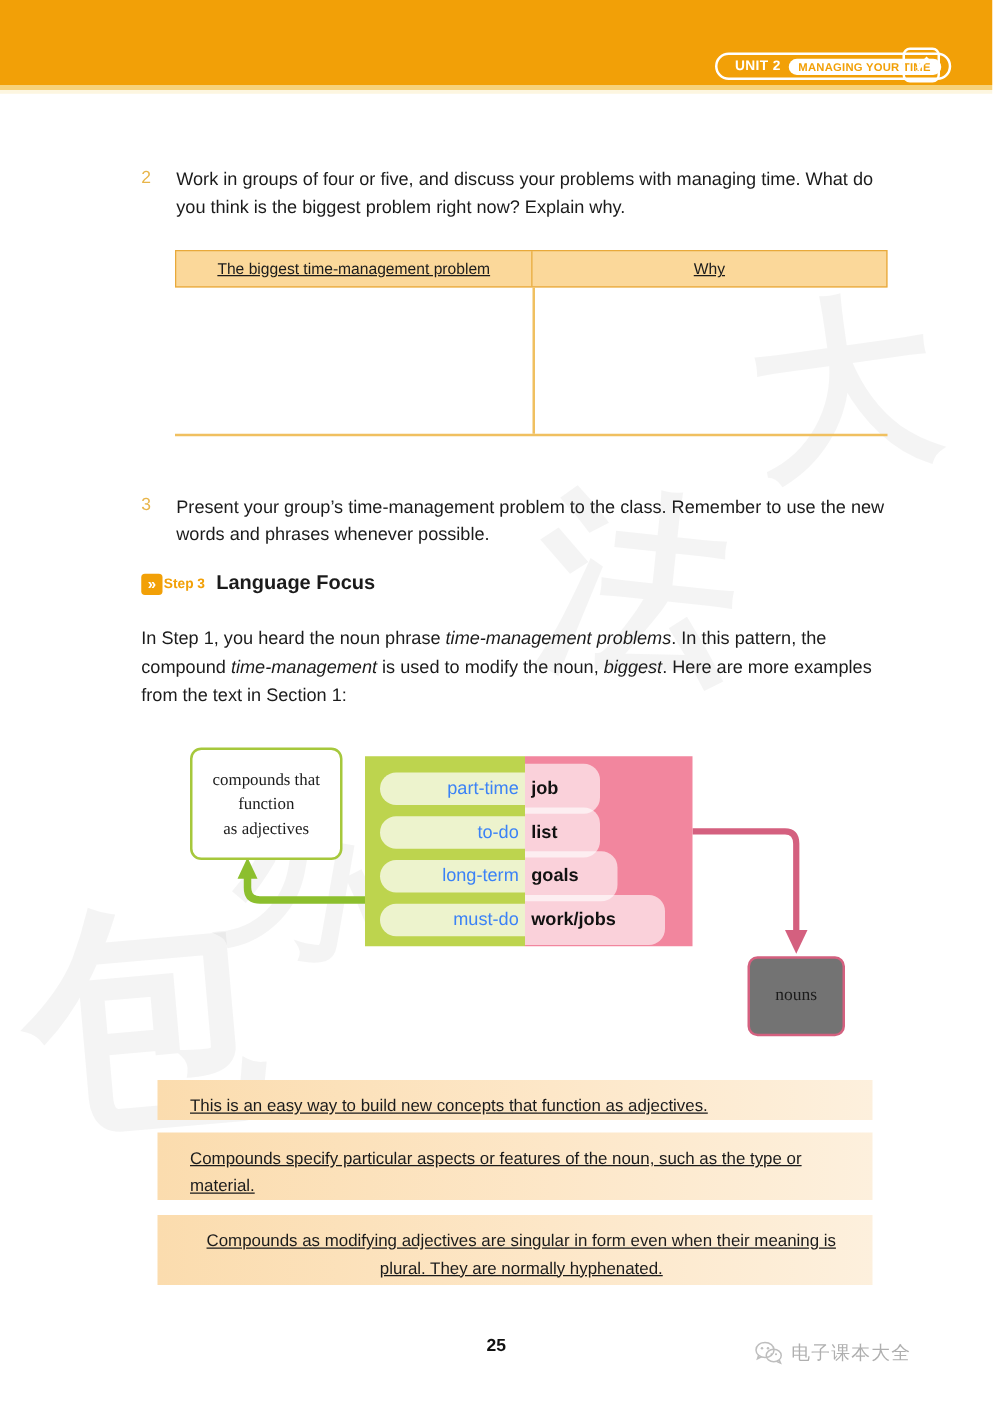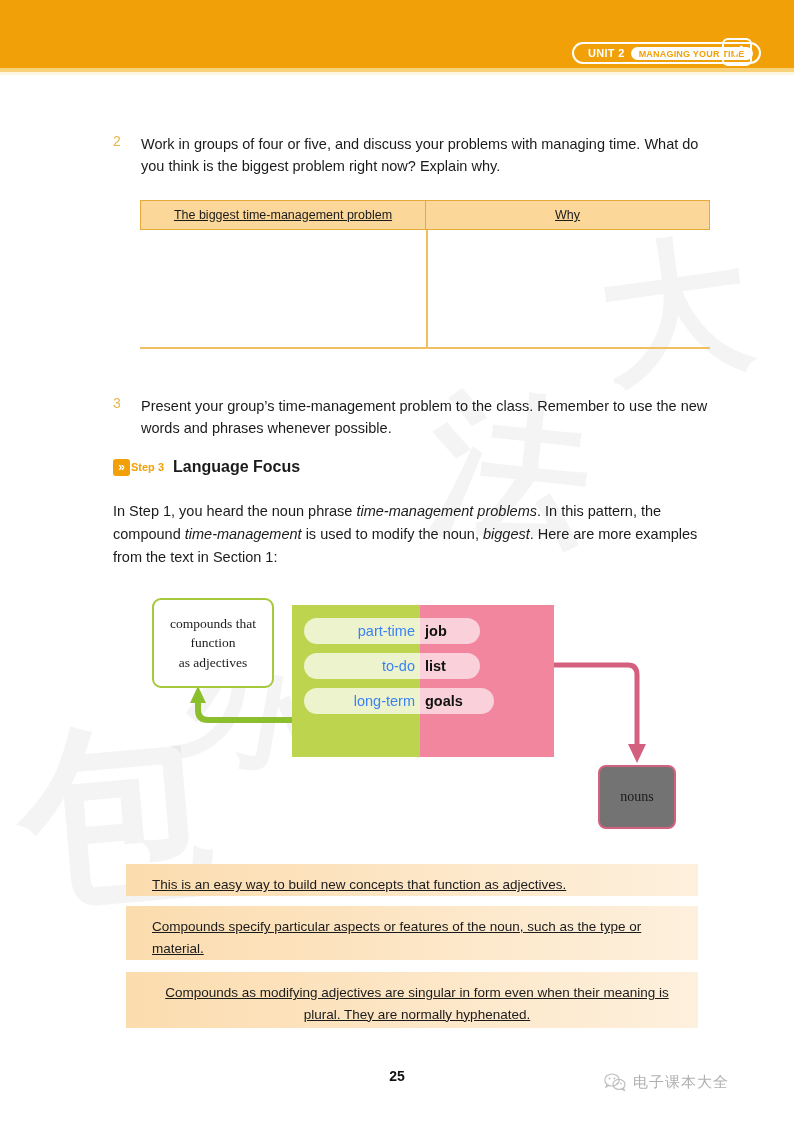--- a/index.html
+++ b/index.html
@@ -241,21 +241,21 @@
     justify-content: flex-end;
     padding-right: 5px;
     box-sizing: border-box;
     font-size: 14.5px;
     font-weight: normal;
     color: #3b82f6;
   }
   .pill-right {
     background: rgba(255,255,255,0.62);
     border-radius: 0 13px 13px 0;
-    height: 26px;
+    height: 40px;
     display: flex;
     align-items: center;
     justify-content: flex-start;
     padding-left: 5px;
     box-sizing: border-box;
     font-size: 14.5px;
     font-weight: bold;
     color: #111111;
   }
 
@@ -402,20 +402,24 @@
       <div class="pill-row" style="left:12px; top:48px;">
         <span class="pill-left" style="width:116px;">to-do</span>
         <span class="pill-right" style="width:60px;">list</span>
       </div>
 
       <div class="pill-row" style="left:12px; top:83px;">
         <span class="pill-left" style="width:116px;">long-term</span>
         <span class="pill-right" style="width:74px;">goals</span>
       </div>
 
+      <div class="pill-row" style="left:12px; top:118px;">
+        <span class="pill-left" style="width:116px;">must-do</span>
+        <span class="pill-right" style="width:112px;">work/jobs</span>
+      </div>
     </div>
 
     <div class="nouns-box">nouns</div>
   </div>
 
   <div class="note note-1">This is an easy way to build new concepts that function as adjectives.</div>
   <div class="note note-2">Compounds specify particular aspects or features of the noun, such as the type or material.</div>
   <div class="note note-3">Compounds as modifying adjectives are singular in form even when their meaning is plural. They are normally hyphenated.</div>
 
   <div class="page-num">25</div>

